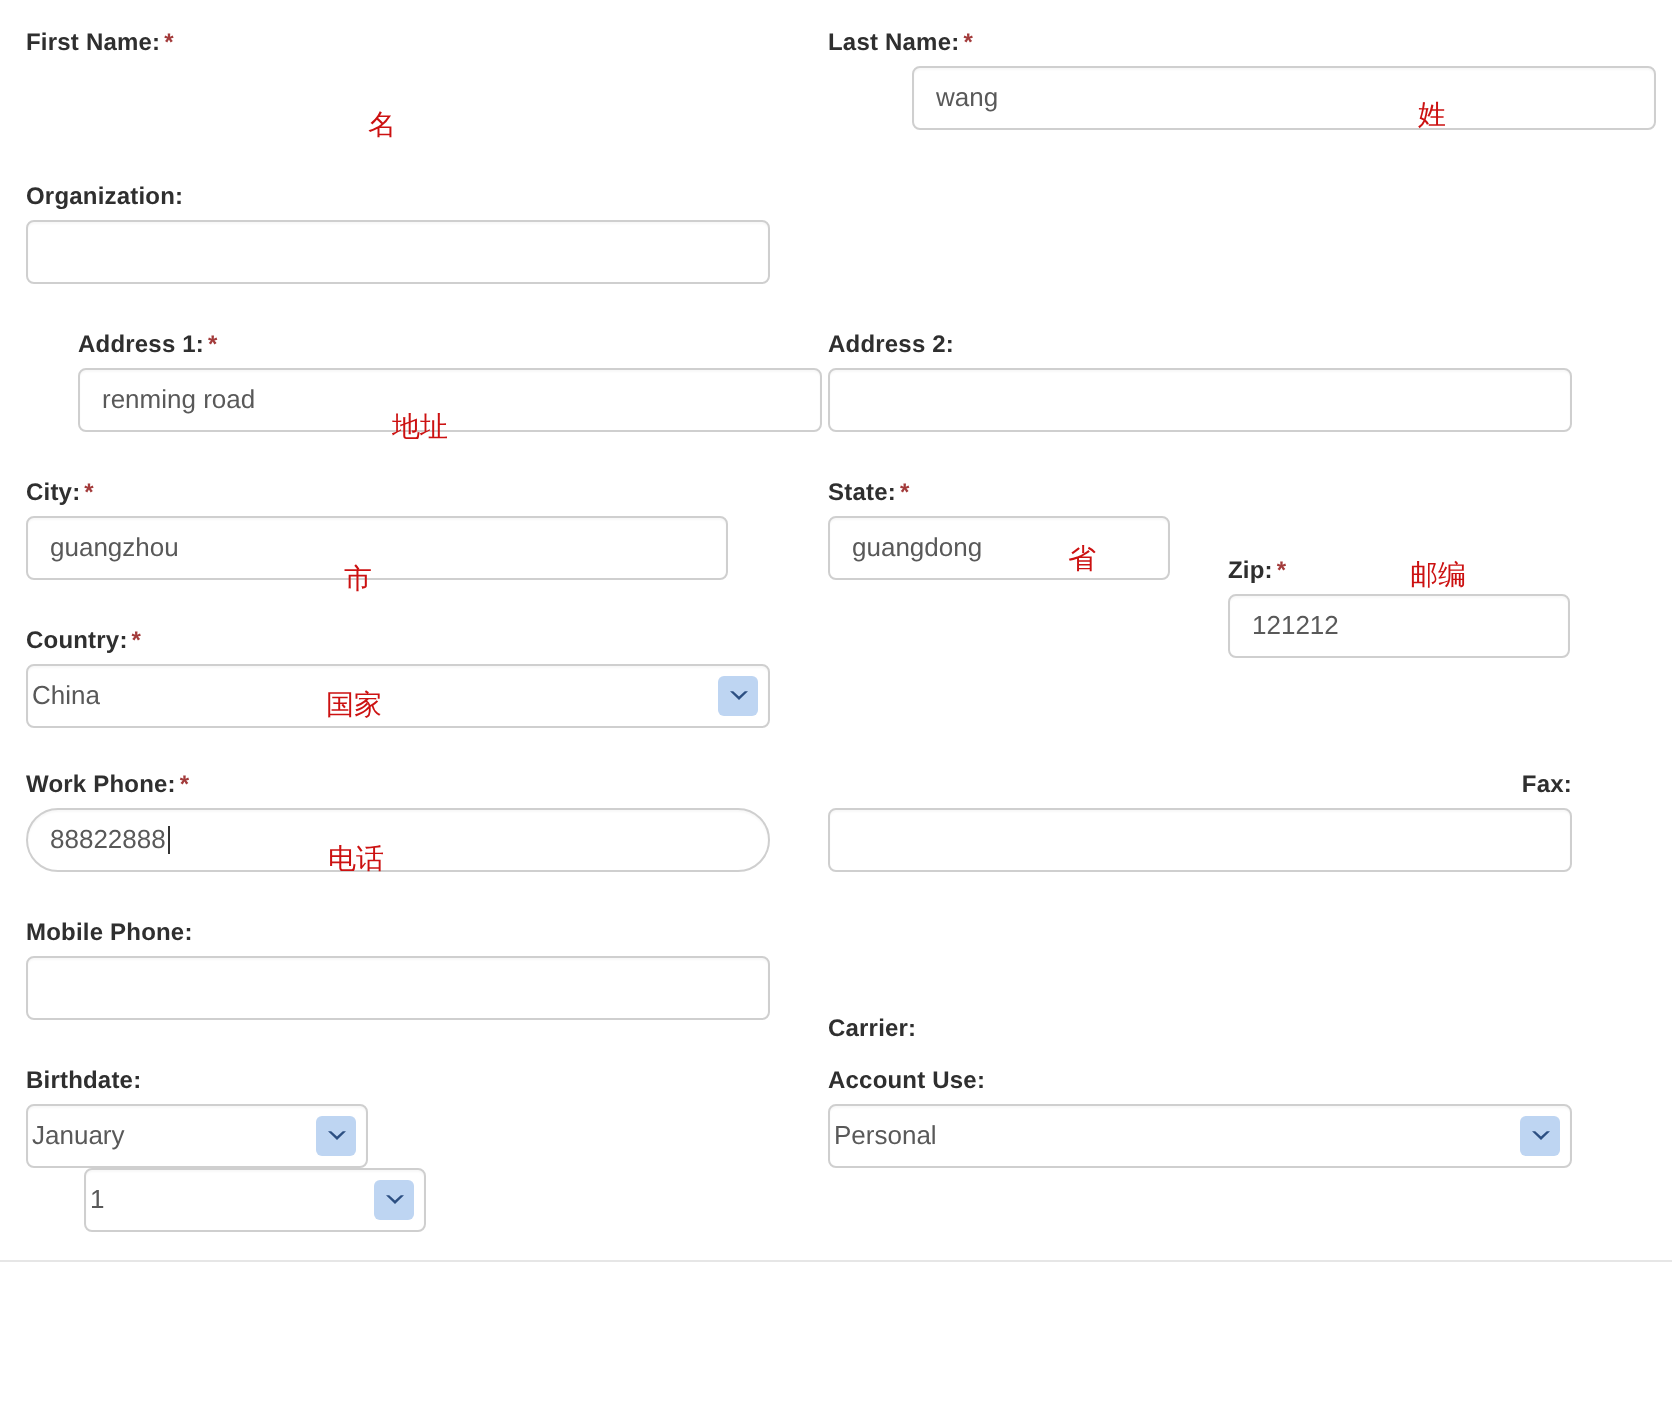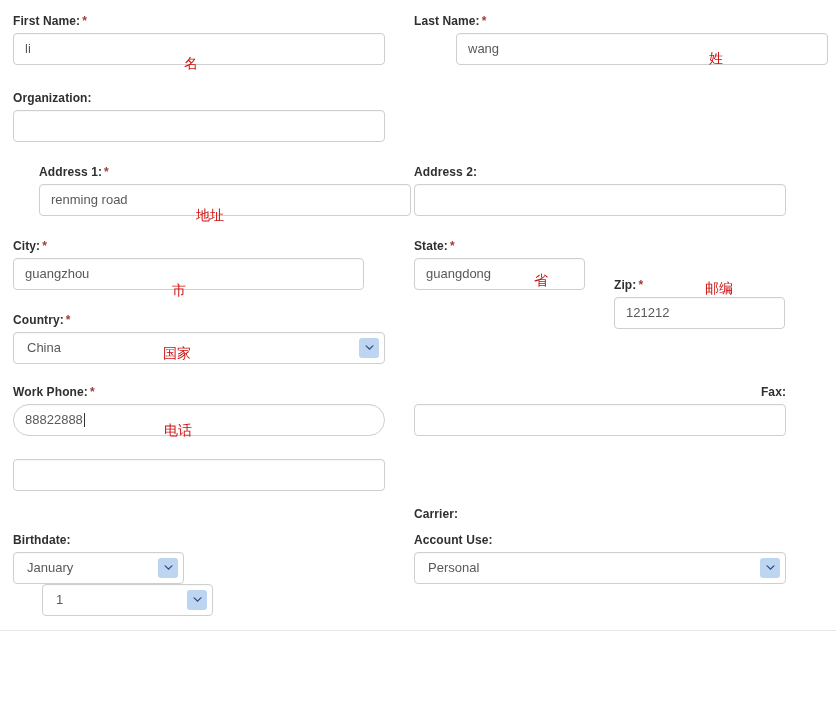--- a/index.html
+++ b/index.html
@@ -57,21 +57,21 @@
     box-sizing: border-box;
     position: relative;
     height: 32px;
     border: 1px solid #cfcfcf;
     border-radius: 4px;
     background: #ffffff;
     box-shadow: inset 0 1px 1px rgba(0,0,0,0.03);
   }
   .select-value {
     position: absolute;
-    left: 13px;
+    left: 2px;
     top: 0;
     line-height: 30px;
     font-size: 13px;
     color: #595959;
     white-space: nowrap;
   }
   .select-arrow {
     position: absolute;
     right: 5px;
     top: 5px;
@@ -127,23 +127,20 @@
     background: #ffffff;
   }
 </style>
 </head>
 <body>
 
 <div class="form-area">
 
   <div class="field" style="left:13px; top:14px; width:372px;">
     <div class="field-label"><span>First Name:</span><span class="req-star">*</span></div>
-    <div class="text-input" style="width:372px; position:relative;">
-      <span class="input-text-val">li</span>
-    </div>
   </div>
   <div class="annotation" style="left:184px; top:55px;">名</div>
 
   <div class="field" style="left:414px; top:14px; width:372px;">
     <div class="field-label"><span>Last Name:</span><span class="req-star">*</span></div>
     <div class="text-input" style="width:372px; position:relative;margin-left:42px;">
       <span class="input-text-val">wang</span>
     </div>
   </div>
   <div class="annotation" style="left:709px; top:50px;">姓</div>
@@ -154,21 +151,21 @@
       <span class="input-text-val"></span>
     </div>
   </div>
 
   <div class="field" style="left:13px; top:165px; width:372px;margin-left:26px;">
     <div class="field-label"><span>Address 1:</span><span class="req-star">*</span></div>
     <div class="text-input" style="width:372px; position:relative;">
       <span class="input-text-val">renming road</span>
     </div>
   </div>
-  <div class="annotation" style="left:196px; top:207px;">地址</div>
+  <div class="annotation" style="left:196px; top:207px;font-family:Liberation Serif, serif;">地址</div>
 
   <div class="field" style="left:414px; top:165px; width:372px;">
     <div class="field-label">Address 2:</div>
     <div class="text-input" style="width:372px; position:relative;">
       <span class="input-text-val"></span>
     </div>
   </div>
 
   <div class="field" style="left:13px; top:239px; width:372px;">
     <div class="field-label"><span>City:</span><span class="req-star">*</span></div>
@@ -216,20 +213,21 @@
   <div class="annotation" style="left:164px; top:422px;">电话</div>
 
   <div class="field" style="left:414px; top:385px; width:372px;text-align:right;">
     <div class="field-label">Fax:</div>
     <div class="text-input" style="width:372px; position:relative;">
       <span class="input-text-val"></span>
     </div>
   </div>
 
   <div class="field" style="left:13px; top:459px; width:372px;">
+    <div class="field-label">Mobile Phone:</div>
     <div class="text-input" style="width:372px; position:relative;">
       <span class="input-text-val"></span>
     </div>
   </div>
 
   <div class="field" style="left:414px; top:459px; width:372px;margin-top:48px;">
     <div class="field-label">Carrier:</div>
   </div>
 
   <div class="field" style="left:13px; top:533px; width:372px;">

